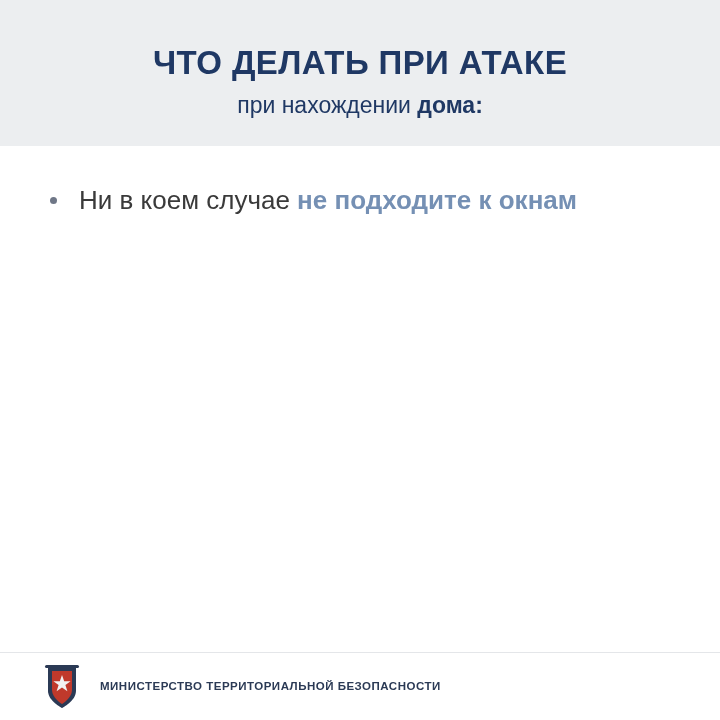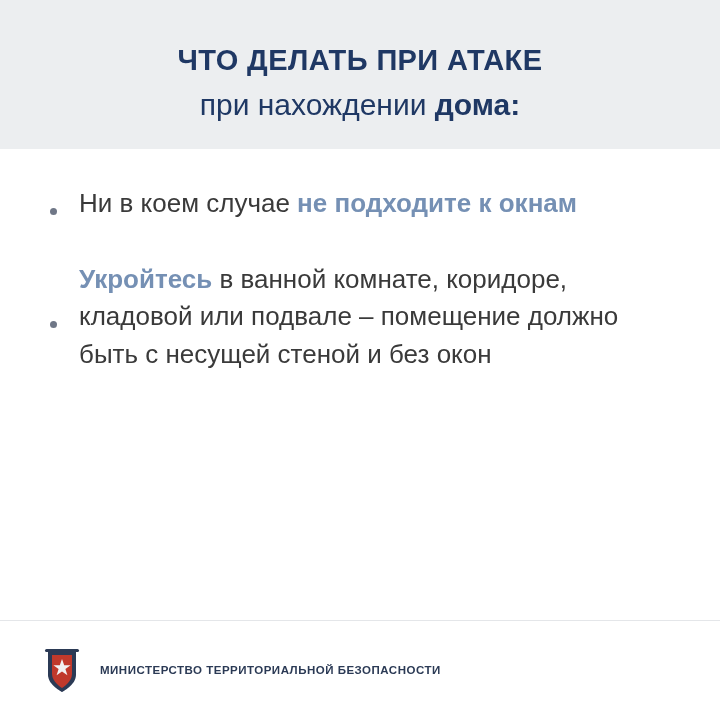--- a/index.html
+++ b/index.html
@@ -23,48 +23,48 @@
     flex-direction: column;
   }
   
   .header {
     background: #eceef0;
     padding: 44px 40px 26px 40px;
     text-align: center;
     flex: 0 0 auto;
   }
   .header-title {
-    font-size: 29px;
+    font-size: 33px;
     font-weight: bold;
     color: #1f3864;
     letter-spacing: 0.4px;
     line-height: 1.15;
     margin: 0;
   }
   .header-sub {
     margin-top: 10px;
-    font-size: 30px;
+    font-size: 23px;
     color: #1f3864;
     line-height: 1.2;
   }
   .header-sub .sub-light {
     font-weight: normal;
   }
   .header-sub .sub-bold {
     font-weight: bold;
   }
   
   .content {
     flex: 1 1 auto;
     padding: 36px 42px 0 42px;
     box-sizing: border-box;
   }
   .bullet-row {
     display: flex;
-    align-items: center;
+    align-items: flex-start;
     margin-bottom: 38px;
   }
   .bullet-dot {
     flex: 0 0 auto;
     width: 7px;
     height: 7px;
     border-radius: 50%;
     background: #6f7787;
     margin: 15px 22px 0 8px;
   }
@@ -74,21 +74,21 @@
     line-height: 1.44;
     color: #3a3a3a;
   }
   .hl {
     color: #7590b4;
     font-weight: bold;
   }
   
   .footer {
     flex: 0 0 auto;
-    height: 100px;
+    height: 68px;
     background: #ffffff;
     border-top: 1px solid #e4e6e9;
     display: flex;
     align-items: center;
     padding: 0 42px;
     box-sizing: border-box;
   }
   .emblem {
     position: relative;
     width: 40px;
@@ -121,26 +121,20 @@
 
   <div class="content">
 
     <div class="bullet-row">
       <span class="bullet-dot"></span>
       <div class="bullet-text">
         <span>Ни в коем случае </span><span class="hl">не подходите к окнам</span>
       </div>
     </div>
 
-    <div class="bullet-row">
-      <span class="bullet-dot"></span>
-      <div class="bullet-text">
-        <span class="hl">Укройтесь</span><span> в ванной комнате, коридоре, кладовой или подвале – помещение должно быть с несущей стеной и без окон</span>
-      </div>
-    </div>
 
 
   </div>
 
   <div class="footer">
     <div class="emblem">
       <svg width="40" height="48" viewBox="0 0 40 48" xmlns="http://www.w3.org/2000/svg">
         <path d="M6 4 H34 L34 28 C34 38 20 45 20 45 C20 45 6 38 6 28 Z" fill="#2b3a55"></path>
         <path d="M10 8 H30 L30 27 C30 35 20 41 20 41 C20 41 10 35 10 27 Z" fill="#c0392b"></path>
         <path d="M20 12 L22.2 18.2 L28.6 18.2 L23.4 22 L25.4 28.2 L20 24.4 L14.6 28.2 L16.6 22 L11.4 18.2 L17.8 18.2 Z" fill="#f2f2f2"></path>

